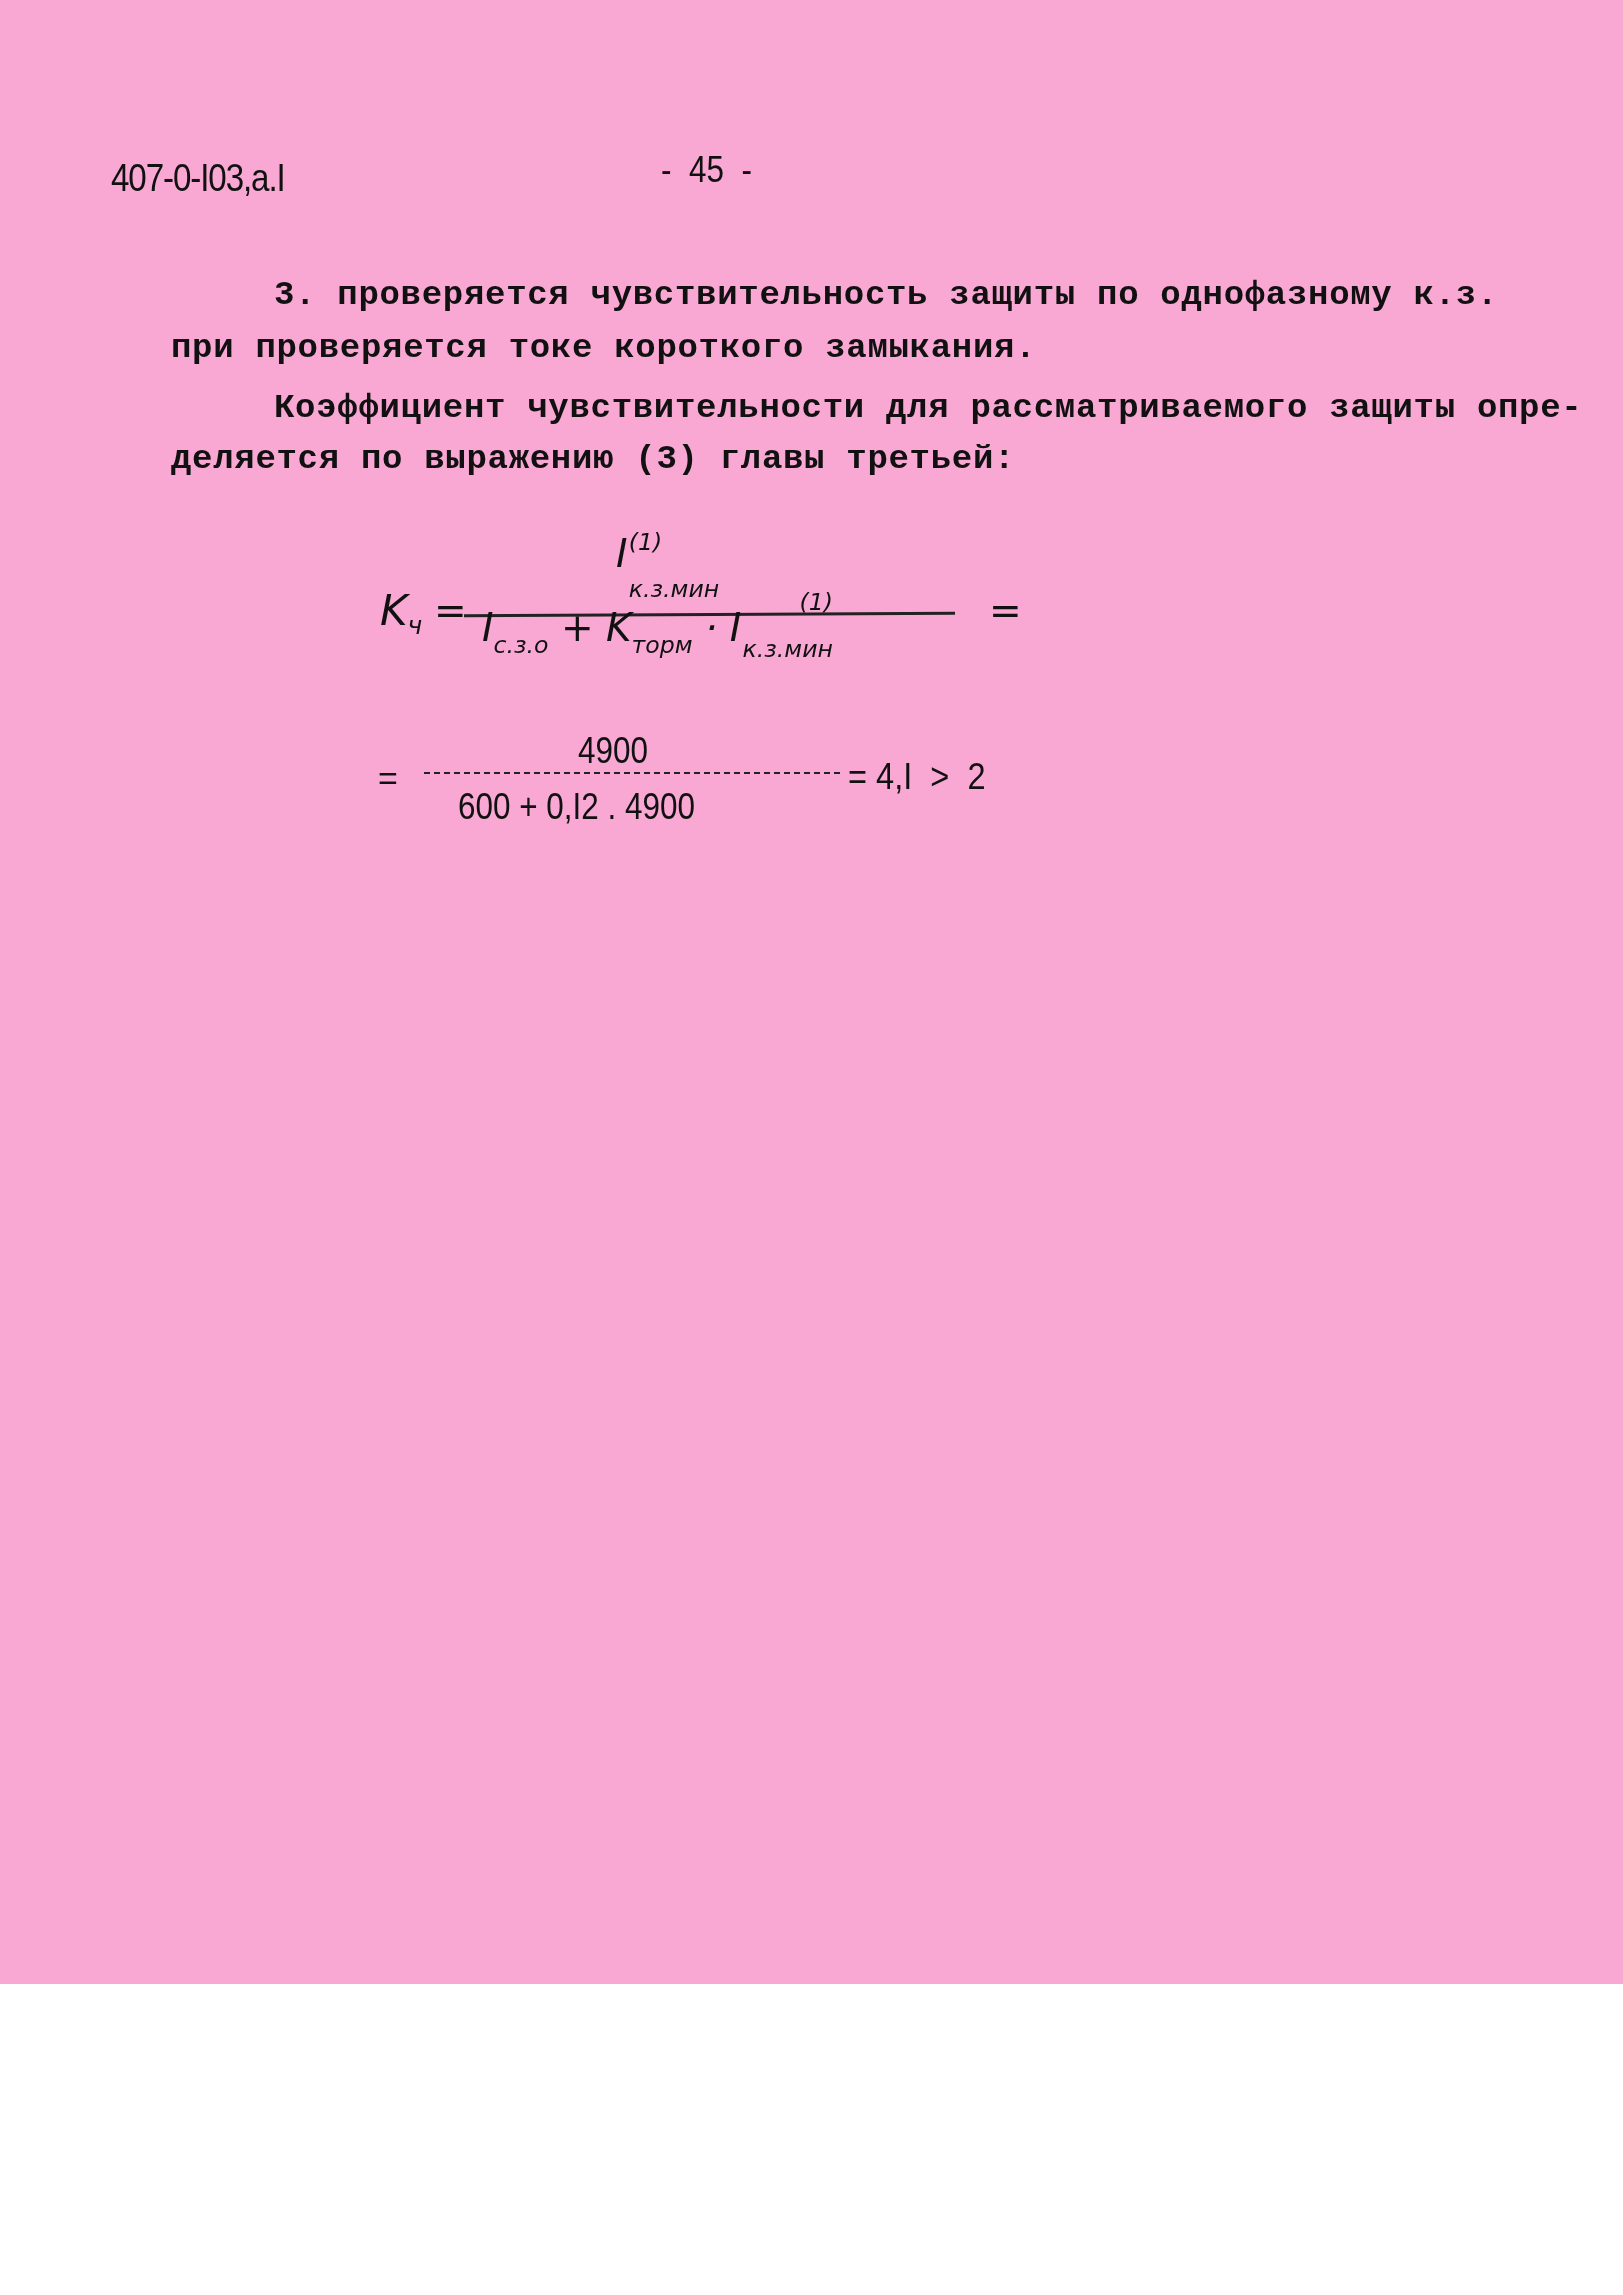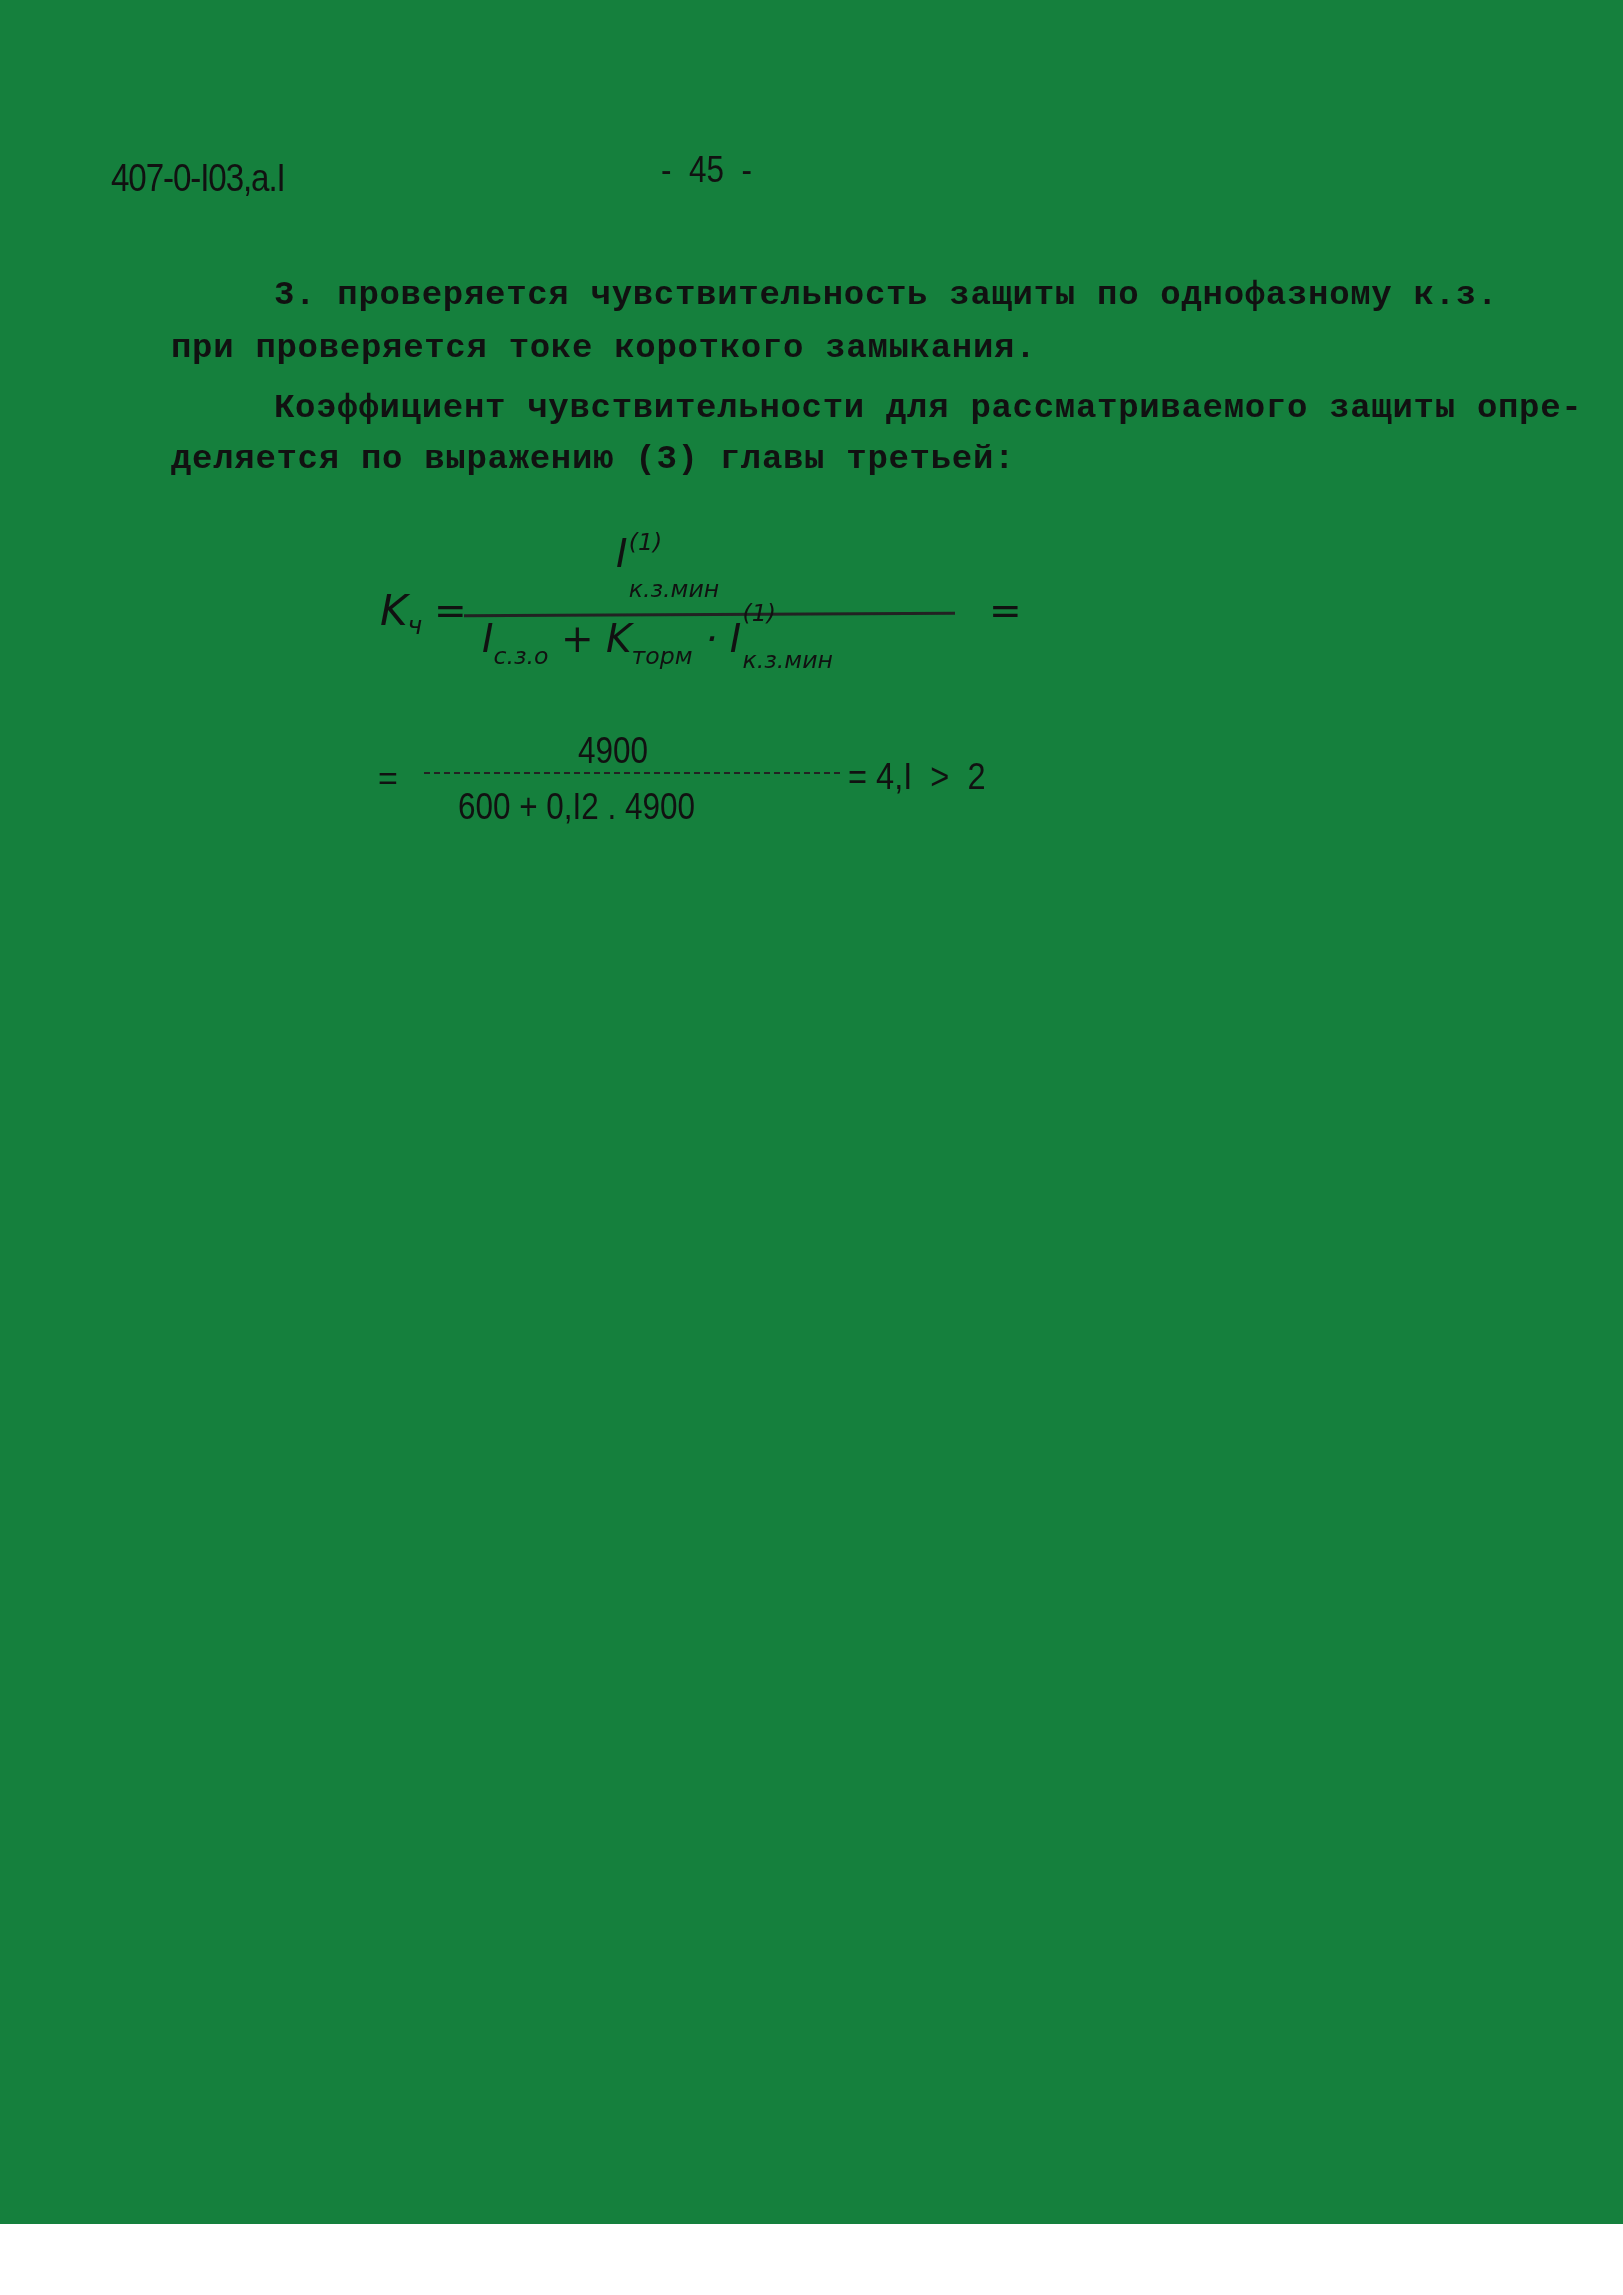--- a/index.html
+++ b/index.html
@@ -11,22 +11,22 @@
       width: 1623px;
       height: 2295px;
       position: relative;
       overflow: hidden;
       color: #111111;
       font-family: "Liberation Mono", "DejaVu Sans Mono", monospace;
     }
     .page {
       position: absolute;
       left: 0; top: 0;
-      width: 1623px; height: 2224px;
-      background: #15803d;
+      width: 1623px; height: 1984px;
+      background: #f9a8d4;
     }
     .header-code {
       position: absolute;
       left: 111px;
       top: 156px;
       font-size: 39px;
       letter-spacing: -1.3px;
       font-family: "Liberation Sans Narrow", "Liberation Sans", sans-serif;
       transform: scaleX(0.85);
       transform-origin: left top;
@@ -91,23 +91,24 @@
     .f-num {
       position: absolute;
       left: 249px;
       top: 6.5px;
       font-size: 39px;
       white-space: nowrap;
     }
     .f-den {
       position: absolute;
       left: 115px;
-      top: 92px;
+      top: 81px;
       font-size: 39px;
       white-space: nowrap;
+      text-align: right;
     }
     .f-eq2 {
       position: absolute;
       left: 622px;
       top: 64px;
       font-size: 39px;
       font-style: normal;
     }
     .sup-sub {
       display: inline-block;

